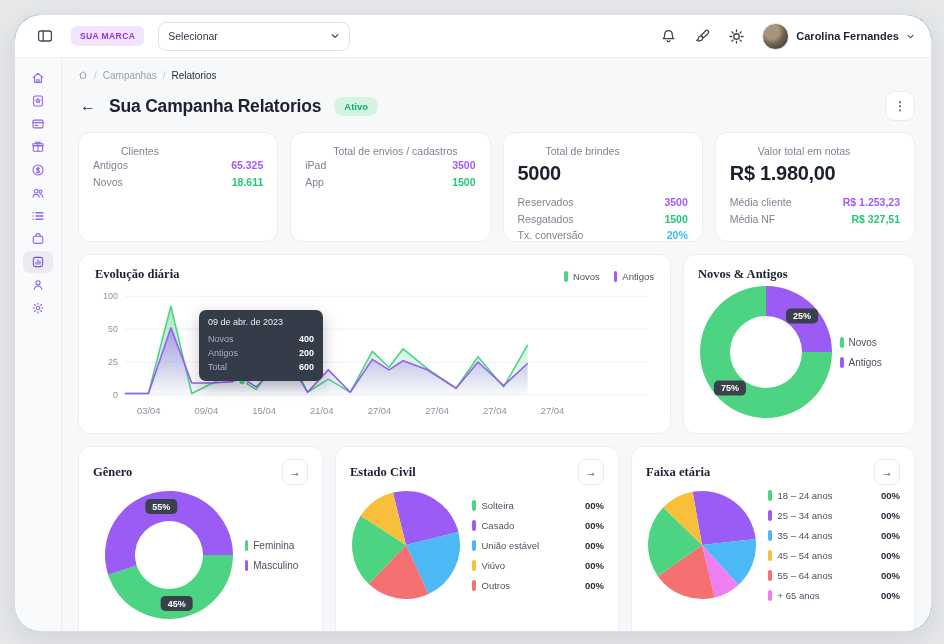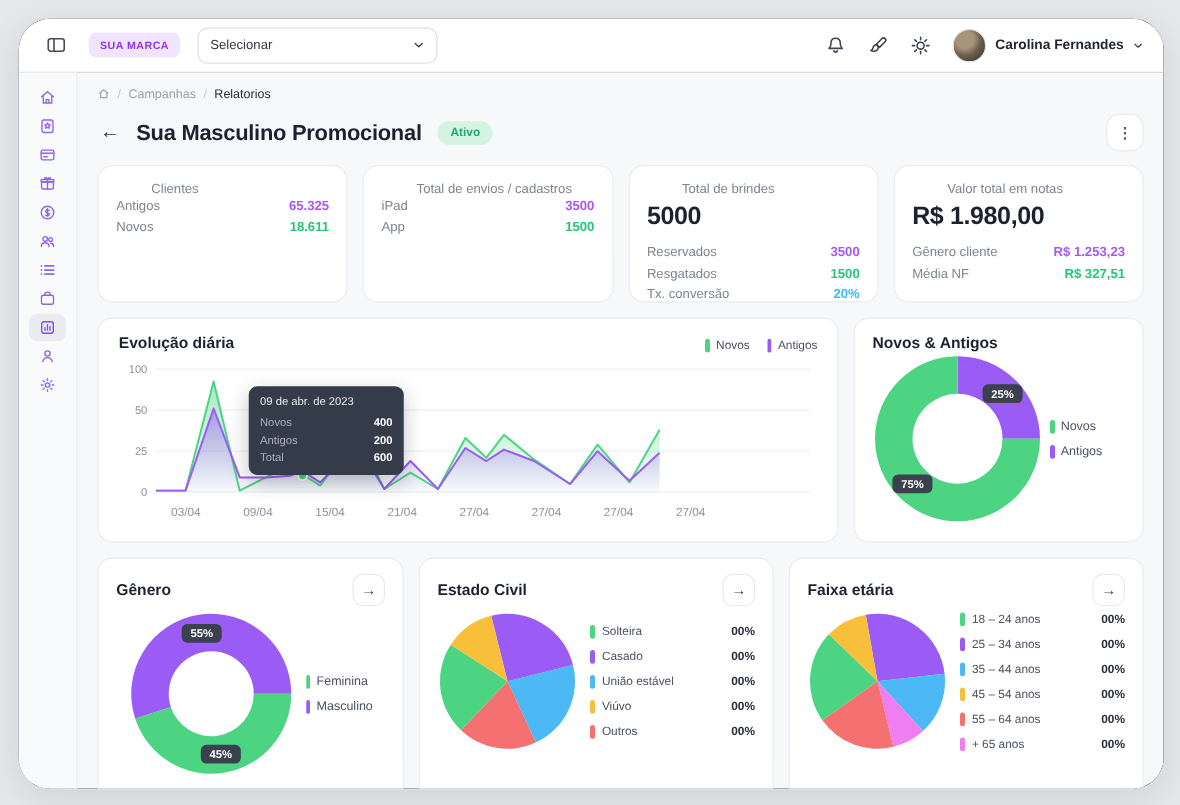--- a/index.html
+++ b/index.html
@@ -1,17 +1,17 @@
 <!DOCTYPE html>
 <html><head>
 <meta charset="utf-8">
 <style>
   html,body{margin:0;padding:0;}
   body{width:944px;height:644px;background:#e7e8ea;font-family:"Liberation Sans","DejaVu Sans",sans-serif;overflow:hidden;position:relative;}
-  .window{position:absolute;left:14px;top:14px;width:916px;height:616px;background:#0f172a;border:1px solid #dfe0e4;border-radius:26px;box-shadow:0 8px 28px rgba(20,24,40,.10);overflow:hidden;display:flex;flex-direction:column;}
+  .window{position:absolute;left:14px;top:14px;width:916px;height:616px;background:#0f766e;border:1px solid #dfe0e4;border-radius:26px;box-shadow:0 8px 28px rgba(20,24,40,.10);overflow:hidden;display:flex;flex-direction:column;}
   
   .topbar{height:42px;min-height:42px;background:#fff;display:flex;align-items:center;padding:0 16px;border-bottom:1px solid #f1f2f5;}
   .icon-btn{background:none;border:none;padding:0;display:flex;align-items:center;justify-content:center;color:#3c4250;cursor:pointer;}
   .tb-toggle{width:24px;height:24px;color:#444b59;margin-left:2px;}
   .brand-badge{margin-left:14px;background:#f1e4fe;color:#9333ea;font-size:8.5px;font-weight:800;letter-spacing:.4px;padding:5px 9px;border-radius:6px;}
   .tb-select{margin-left:14px;width:172px;height:27px;border:1px solid #dfe1e6;border-radius:8px;background:#fff;display:flex;align-items:center;padding:0 9px;font-size:10.5px;color:#2f3542;justify-content:space-between;cursor:pointer;}
   .tb-right{margin-left:auto;display:flex;align-items:center;gap:17px;}
   .tb-ic{width:17px;height:17px;}
   .avatar{width:25px;height:25px;border-radius:50%;background:radial-gradient(circle at 35% 30%,#a8947c 0 30%,#6b5d4c 55%,#2e3230 100%);border:1px solid #e3e4e8;}
   .tb-user{display:flex;align-items:center;gap:7px;cursor:pointer;}
@@ -38,21 +38,21 @@
   .stats-row{display:flex;gap:12px;margin-top:10px;}
   .stat-card{flex:1;height:110px;padding:12px 14px;box-sizing:border-box;}
   .stat-title{font-size:10.5px;color:#7d8590;margin-left:28px;}
   .stat-value{font-size:20px;font-weight:800;color:#1c212e;margin:5px 0 9px;letter-spacing:-.3px;}
   .stat-row{display:flex;justify-content:space-between;font-size:10.5px;line-height:16.5px;}
   .stat-row .lbl{color:#7d8590;}
   .stat-row .val{font-weight:700;}
   
   .charts-row{display:flex;gap:12px;margin-top:12px;}
   .card-evolution{flex:1;height:180px;padding:12px 16px;box-sizing:border-box;position:relative;min-width:0;}
-  .card-title{font-size:12.5px;font-weight:800;color:#1d2230;}
+  .card-title{font-size:12.5px;font-weight:800;color:#1d2230;font-family:Liberation Serif, serif;}
   .ev-legend{position:absolute;top:16px;right:16px;display:flex;gap:14px;}
   .legend-item{display:flex;align-items:center;gap:5px;font-size:9.5px;color:#4a5160;cursor:pointer;}
   .legend-bar{width:3.5px;height:11px;border-radius:2px;display:inline-block;}
   .chart-wrap{position:relative;margin-top:6px;}
   .chart-wrap svg{display:block;}
   .ev-tooltip{position:absolute;left:104px;top:22px;width:106px;background:#353c49;border-radius:7px;padding:7px 9px;box-shadow:0 6px 16px rgba(20,24,40,.25);z-index:2;}
   .ev-tooltip .tt-title{font-size:9px;color:#e8eaee;margin-bottom:5px;}
   .tt-row{display:flex;justify-content:space-between;font-size:9px;line-height:14px;}
   .tt-row .lbl{color:#aab0bc;}
   .tt-row .val{color:#fff;font-weight:700;}
@@ -197,21 +197,21 @@
             </svg>
         </span>
         <span class="bc-sep">/</span>
         <span>Campanhas</span>
         <span class="bc-sep">/</span>
         <span class="bc-current">Relatorios</span>
       </div>
 
       <div class="title-row">
         <button class="back-arrow">←</button>
-        <span class="page-title">Sua Masculino Promocional</span>
+        <span class="page-title">Sua Campanha Relatorios</span>
         <span class="status-badge">Ativo</span>
         <button class="kebab-btn">⋮</button>
       </div>
 
       <div class="stats-row" id="stats-row">
           <div class="card stat-card">
             <div class="stat-title">Clientes</div>
             <div class="stat-row">
               <span class="lbl">Antigos</span>
               <span class="val" style="color: rgb(166, 88, 246);">65.325</span>
@@ -245,21 +245,21 @@
             </div>
             <div class="stat-row">
               <span class="lbl">Tx. conversão</span>
               <span class="val" style="color: rgb(63, 185, 246);">20%</span>
             </div>
           </div>
           <div class="card stat-card">
             <div class="stat-title">Valor total em notas</div>
             <div class="stat-value">R$ 1.980,00</div>
             <div class="stat-row">
-              <span class="lbl">Gênero cliente</span>
+              <span class="lbl">Média cliente</span>
               <span class="val" style="color: rgb(166, 88, 246);">R$ 1.253,23</span>
             </div>
             <div class="stat-row">
               <span class="lbl">Média NF</span>
               <span class="val" style="color: rgb(36, 199, 118);">R$ 327,51</span>
             </div>
           </div>
         </div>
 
       <div class="charts-row">

